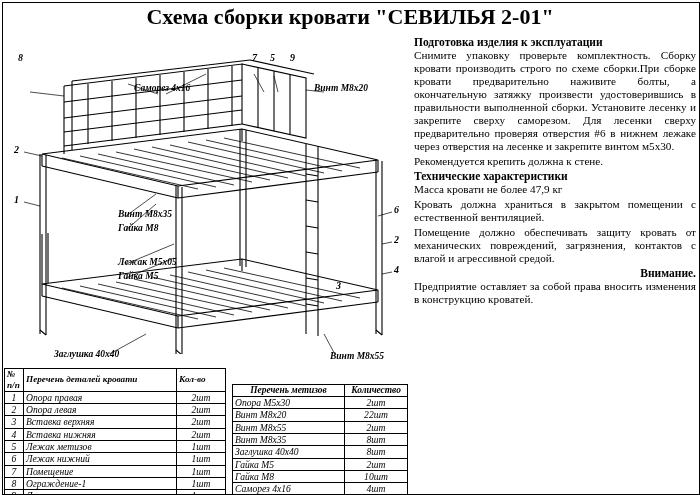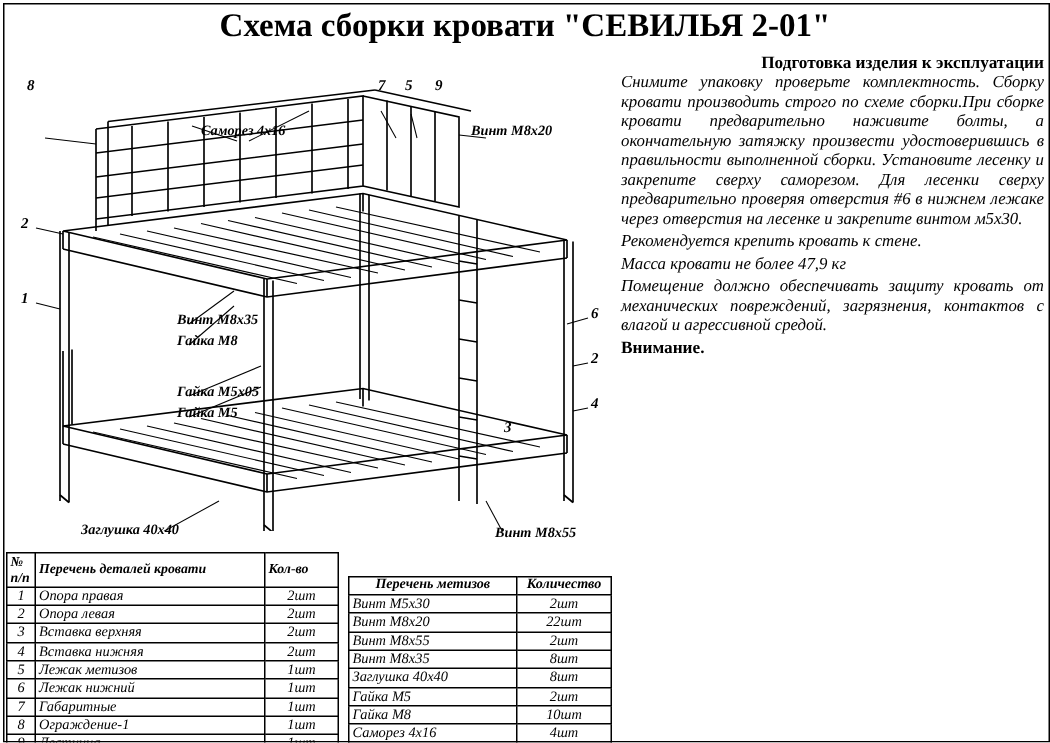--- a/index.html
+++ b/index.html
@@ -50,27 +50,26 @@
   }
   
   #rightcol{
     position:absolute;left:414px;top:36px;width:282px;
   }
   #rightcol h3{
     margin:0 0 1px 0;
     font-size:11.5px;
     font-weight:bold;
     font-family:"Liberation Serif", serif;
-    text-align:right;
-  }
-  #rightcol h3.left{text-align:left;}
+    text-align:left;
+  }
+  #rightcol h3.left{text-align:right;}
   #rightcol p{
     margin:0 0 2px 0;
     font-size:11.2px;
-    font-style:italic;
     line-height:1.16;
     text-align:justify;
   }
   
   table{
     border-collapse:collapse;
     font-family:"Liberation Serif", serif;
     font-style:italic;
   }
   table td,table th{
@@ -164,44 +163,47 @@
         <path d="M386 178 L372 182"></path>
         <path d="M386 208 L376 210"></path>
         <path d="M386 238 L376 240"></path>
       </g>
     </svg>
 
     <div class="lbl" style="left:128px;top:50px;">Саморез 4х16</div>
     <div class="lbl" style="left:308px;top:50px;">Винт М8х20</div>
     <div class="lbl" style="left:112px;top:176px;">Винт М8х35</div>
     <div class="lbl" style="left:112px;top:190px;">Гайка М8</div>
-    <div class="lbl" style="left:112px;top:224px;">Гайка М5х05</div>
+    <div class="lbl" style="left:112px;top:224px;">Лежак М5х05</div>
     <div class="lbl" style="left:112px;top:238px;">Гайка М5</div>
     <div class="lbl" style="left:48px;top:316px;">Заглушка 40х40</div>
     <div class="lbl" style="left:324px;top:318px;">Винт М8х55</div>
 
     <div class="num" style="left:12px;top:18px;">8</div>
     <div class="num" style="left:246px;top:18px;">7</div>
     <div class="num" style="left:264px;top:18px;">5</div>
     <div class="num" style="left:284px;top:18px;">9</div>
     <div class="num" style="left:8px;top:110px;">2</div>
     <div class="num" style="left:8px;top:160px;">1</div>
     <div class="num" style="left:388px;top:170px;">6</div>
     <div class="num" style="left:388px;top:200px;">2</div>
     <div class="num" style="left:388px;top:230px;">4</div>
     <div class="num" style="left:330px;top:246px;">3</div>
   </div>
 
   <div id="rightcol">
     <h3>Подготовка изделия к эксплуатации</h3>
     <p>Снимите упаковку проверьте комплектность. Сборку кровати производить строго по схеме сборки.При сборке кровати  предварительно наживите  болты, а окончательную затяжку произвести удостоверившись в правильности выполненной сборки. Установите лесенку и закрепите сверху саморезом. Для лесенки сверху предварительно проверяя отверстия #6 в нижнем лежаке через отверстия на лесенке и закрепите винтом м5х30.</p>
-    <p>Рекомендуется крепить кровать к стене.</p>
+    <p>Рекомендуется крепить должна к стене.</p>
+    <h3>Технические характеристики</h3>
     <p>Масса кровати не более 47,9 кг</p>
+    <p>Кровать должна храниться в закрытом помещении с естественной вентиляцией.</p>
     <p>Помещение должно обеспечивать защиту кровать от механических повреждений, загрязнения, контактов с влагой и агрессивной средой.</p>
     <h3 class="left">Внимание.</h3>
+    <p>Предприятие оставляет за собой права вносить изменения в конструкцию кроватей.</p>
   </div>
 
   <div id="parts-table">
     <table>
       <thead>
         <tr>
           <th class="c1">№ п/п</th>
           <th>Перечень деталей кровати</th>
           <th class="c3">Кол-во</th>
         </tr>
@@ -232,21 +234,21 @@
             <td>Лежак метизов</td>
             <td class="c3">1шт</td>
           </tr>
         <tr>
             <td class="c1">6</td>
             <td>Лежак нижний</td>
             <td class="c3">1шт</td>
           </tr>
         <tr>
             <td class="c1">7</td>
-            <td>Габаритные</td>
+            <td>Помещение</td>
             <td class="c3">1шт</td>
           </tr>
         <tr>
             <td class="c1">8</td>
             <td>Ограждение-1</td>
             <td class="c3">1шт</td>
           </tr>
         <tr>
             <td class="c1">9</td>
             <td>Лестница</td>
@@ -259,21 +261,21 @@
   <div id="hw-table">
     <table>
       <thead>
         <tr>
           <th>Перечень метизов</th>
           <th class="q">Количество</th>
         </tr>
       </thead>
       <tbody>
         <tr>
-            <td>Винт М5х30</td>
+            <td>Опора М5х30</td>
             <td class="q">2шт</td>
           </tr>
         <tr>
             <td>Винт М8х20</td>
             <td class="q">22шт</td>
           </tr>
         <tr>
             <td>Винт М8х55</td>
             <td class="q">2шт</td>
           </tr>

